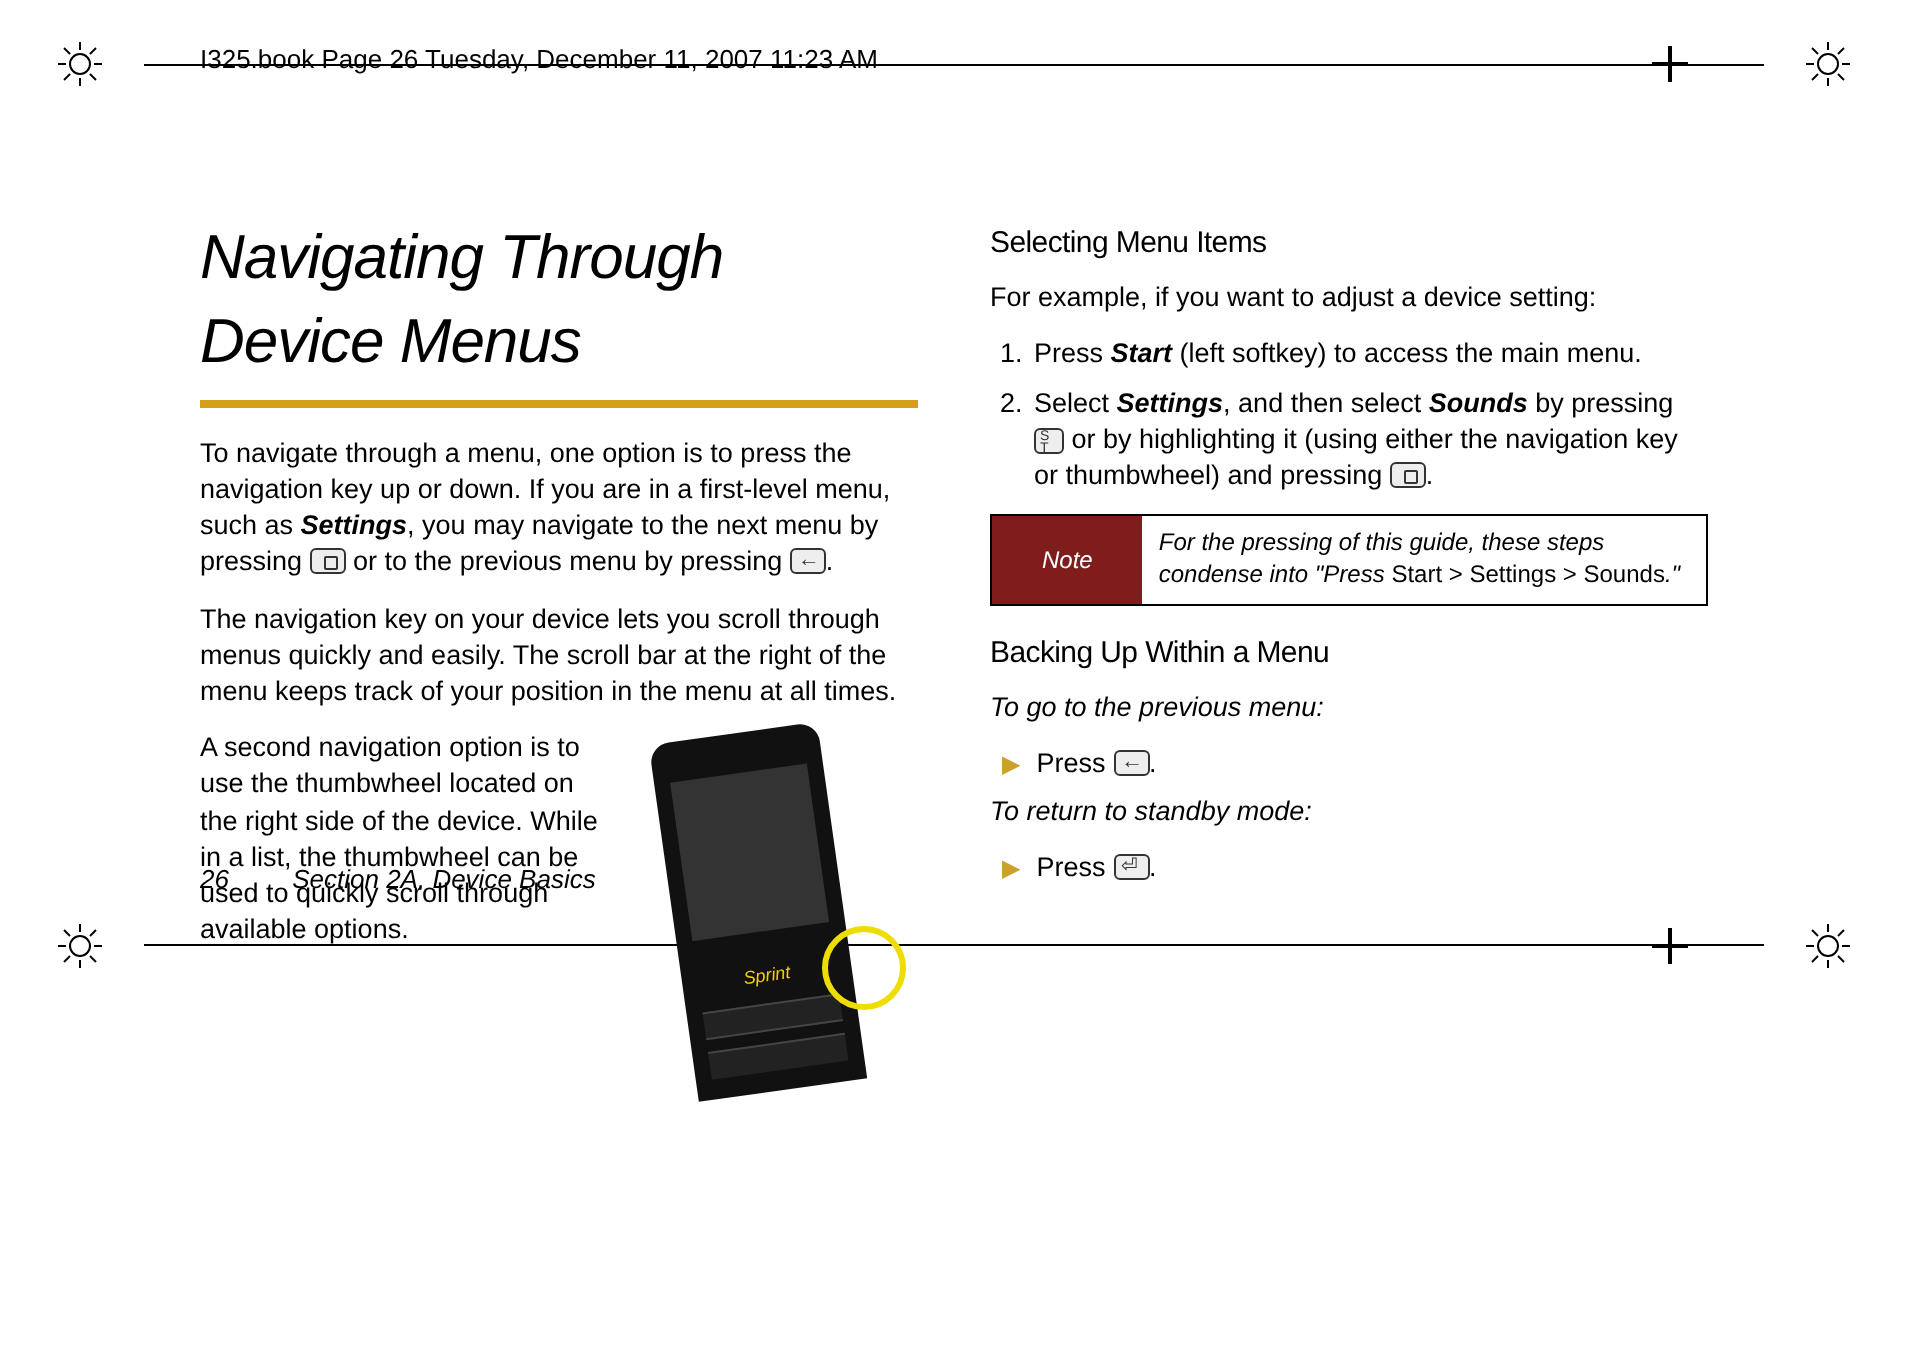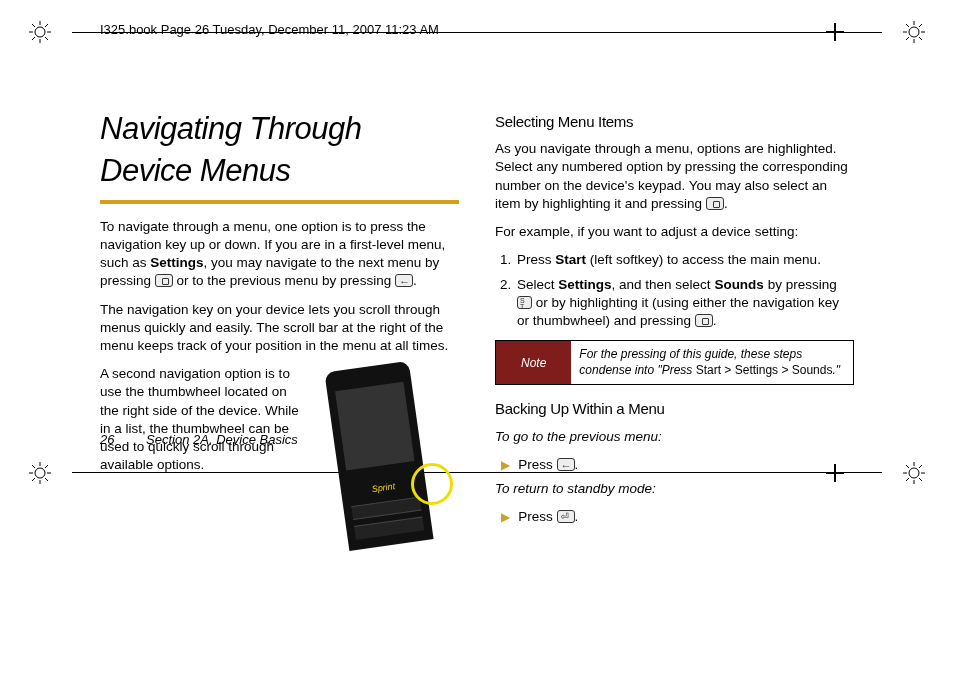--- a/index.html
+++ b/index.html
@@ -40,21 +40,21 @@
   ol.steps { list-style: decimal; padding-left: 20px; margin-bottom: 10px; }
   ol.steps li { margin-bottom: 6px; padding-left: 2px; }
   .key-icon { display: inline-block; width: 18px; height: 13px; border: 1px solid #333; border-radius: 3px; background: #eee; vertical-align: -2px; position: relative; }
   .key-icon.center::after { content: ""; position: absolute; left: 6px; top: 3px; width: 5px; height: 5px; border: 1px solid #333; border-radius: 1px; }
   .key-icon.back::after { content: "\2190"; position: absolute; left: 3px; top: -2px; font-size: 11px; color: #333; }
   .key-icon.end::after { content: "\23CE"; position: absolute; left: 3px; top: -1px; font-size: 10px; color: #333; }
   .key-icon.st { width: 15px; font-size: 7px; line-height: 6px; padding: 1px 0 0 2px; color:#333; }
   .note-box { border: 1px solid #000; display: flex; margin: 8px 0 14px 0; }
   .note-label { background: #7f1d1d; color: #fff; font-style: italic; font-size: 12px; padding: 6px 25px; display: flex; align-items: center; }
   .note-text { font-style: italic; font-size: 12px; padding: 6px 8px; flex: 1; line-height: 1.3; }
-  .boldit { font-weight: bold; }
+  .boldit { font-weight: bold; font-style: italic; }
   .ital { font-style: italic; }
   .bullet-line { display: flex; align-items: flex-start; gap: 8px; margin-bottom: 6px; margin-left: 6px; }
   .bullet-arrow { color: #caa12a; font-size: 12px; line-height: 1.5; }
   .footer { position: absolute; left: 100px; bottom: 58px; font-size: 13px; font-style: italic; margin-top: 10px; }
   .footer .pnum { font-style: italic; margin-right: 28px; }
   .nowrap { white-space: nowrap; }
   .breadcrumb { font-weight: 400; }
 </style>
 </head>
 <body>
@@ -147,23 +147,20 @@
           <div class="device-key1"></div>
           <div class="device-key2"></div>
         </div>
         <div class="circle-hl"></div>
       </div>
     </div>
   </div>
 
   <div class="col">
     <h2 class="sub">Selecting Menu Items</h2>
-    <p>
-      <span>As you navigate through a menu, options are highlighted. Select any numbered option by pressing the corresponding number on the device's keypad. You may also select an item by highlighting it and pressing </span><span class="key-icon center"></span><span>.</span>
-    </p>
     <p>For example, if you want to adjust a device setting:</p>
     <ol class="steps">
       <li>
         <span>Press </span><span class="boldit">Start</span><span> (left softkey) to access the main menu.</span>
       </li>
       <li>
         <span>Select </span><span class="boldit">Settings</span><span>, and then select </span><span class="boldit">Sounds</span><span> by pressing </span><span class="key-icon st">S<br>T</span><span> or by highlighting it (using either the navigation key or thumbwheel) and pressing </span><span class="key-icon center"></span><span>.</span>
       </li>
     </ol>
 

